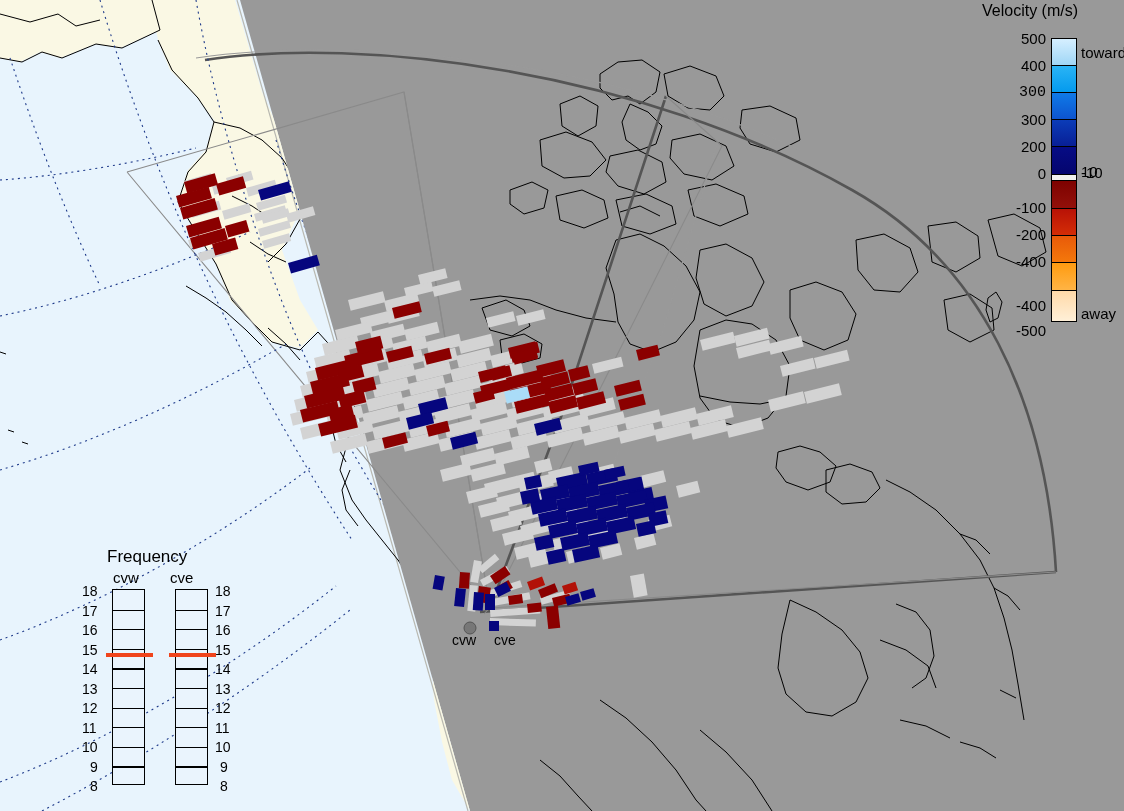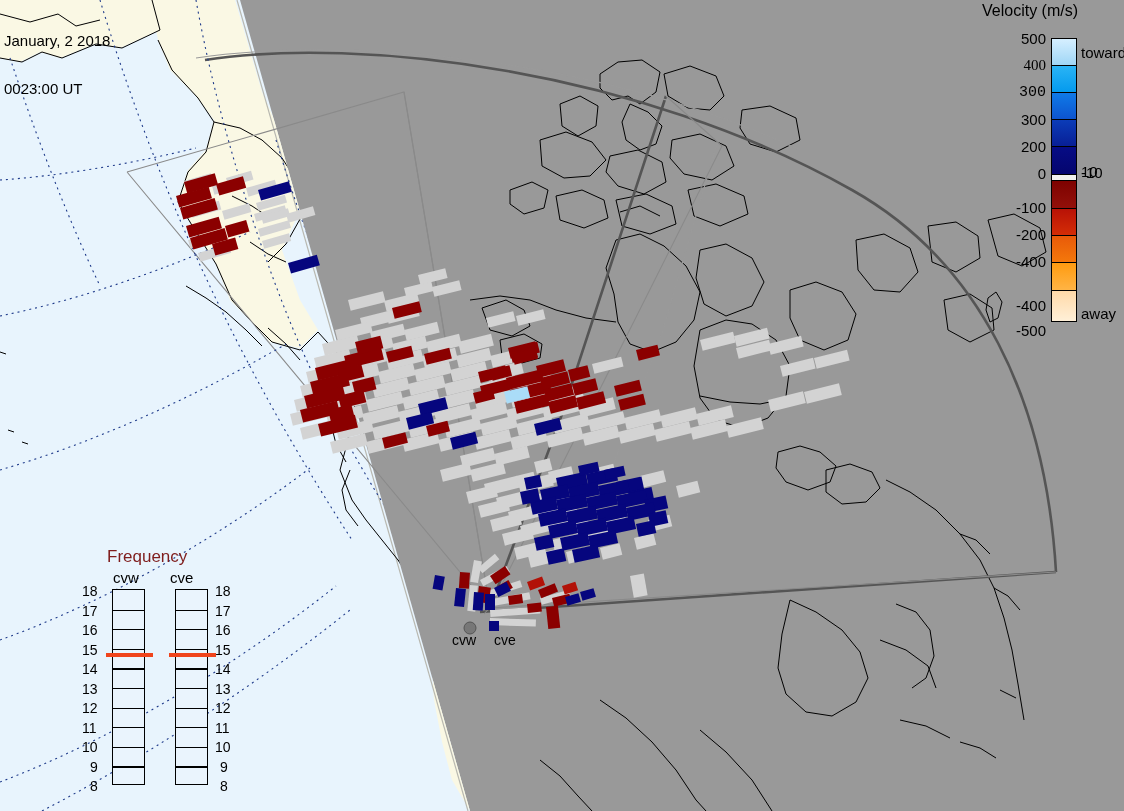--- a/index.html
+++ b/index.html
@@ -18,21 +18,21 @@
   #velbar{position:absolute;left:980px;top:0px;width:144px;height:340px;z-index:40;}
   #velbar .cbtitle{position:absolute;left:2px;top:2px;width:148px;font-size:16px;color:#000;white-space:nowrap;}
   #cbbox{position:absolute;left:71px;top:38px;width:26px;height:284px;border:1px solid #000;box-sizing:border-box;}
   #cbbox .band{position:absolute;left:0;width:100%;}
   #cbbox .sep{position:absolute;left:0;width:100%;height:1px;background:#000;}
   #velbar .tick{position:absolute;right:78px;font-size:15px;color:#000;text-align:right;white-space:nowrap;}
   #velbar .side{position:absolute;left:101px;font-size:15px;color:#000;white-space:nowrap;}
 
   
   #freq{position:absolute;left:82px;top:547px;width:164px;height:240px;z-index:40;}
-  #freq .ftitle{position:absolute;left:25px;top:0px;font-size:17px;color:#7f1d1d;white-space:nowrap;}
+  #freq .ftitle{position:absolute;left:25px;top:0px;font-size:17px;color:#000000;white-space:nowrap;}
   #freq .fcol-label{position:absolute;top:22px;font-size:15px;color:#000;white-space:nowrap;}
   .fbar{position:absolute;top:42px;width:33px;height:196px;border:1.5px solid #000;box-sizing:border-box;background:#eaf4fd;}
   .fbar .grid{position:absolute;left:0;width:100%;height:1.3px;background:#000;}
   .fmark{position:absolute;height:4px;background:#f0441c;}
   .ftick{position:absolute;font-size:14px;color:#000;white-space:nowrap;}
 
   
   .sitelabel{position:absolute;font-size:14px;color:#000;z-index:40;white-space:nowrap;}
 </style>
 </head>
@@ -457,24 +457,20 @@
       <rect x="580" y="592" width="14" height="9" transform="rotate(-16 580 592)"></rect>
       <rect x="435" y="575" width="10" height="14" transform="rotate(10 435 575)"></rect>
       <rect x="489" y="621" width="10" height="10" transform="rotate(0 489 621)"></rect>
     </g>
 
     <g fill="#aadcf8">
       <rect x="504" y="392" width="24" height="12" transform="rotate(-14 504 392)"></rect>
     </g>
   </svg>
 
-  <div id="timestamp">
-    <div>January, 2 2018</div>
-    <div>0023:00 UT</div>
-  </div>
 
   <div id="velbar">
     <div class="cbtitle">Velocity (m/s)</div>
 
     <div id="cbbox">
 
       <div class="band" style="top:0px;height:26px;background:linear-gradient(#d6efff,#9fd6f6);"></div>
       <div class="sep" style="top:26px;"></div>
       <div class="band" style="top:27px;height:26px;background:linear-gradient(#2ab4f5,#049aee);"></div>
       <div class="sep" style="top:53px;"></div>
@@ -489,21 +485,21 @@
       <div class="band" style="top:170px;height:26px;background:linear-gradient(#b81206,#d42d06);"></div>
       <div class="sep" style="top:196px;"></div>
       <div class="band" style="top:197px;height:26px;background:linear-gradient(#e85a09,#f4780b);"></div>
       <div class="sep" style="top:223px;"></div>
       <div class="band" style="top:224px;height:27px;background:linear-gradient(#ff9b10,#ffb445);"></div>
       <div class="sep" style="top:251px;"></div>
       <div class="band" style="top:252px;height:30px;background:linear-gradient(#ffd9a8,#fff0d8);"></div>
     </div>
 
     <div class="tick" style="top:30px;">500</div>
-    <div class="tick" style="top:57px;font-family:Liberation Serif, serif;">400</div>
+    <div class="tick" style="top:57px;">400</div>
     <div class="tick" style="top:84px;font-family:Liberation Mono, monospace;">300</div>
     <div class="tick" style="top:111px;">300</div>
     <div class="tick" style="top:138px;">200</div>
     <div class="tick" style="top:165px;">0</div>
     <div class="tick" style="top:199px;">-100</div>
     <div class="tick" style="top:226px;">-200</div>
     <div class="tick" style="top:253px;">-400</div>
     <div class="tick" style="top:297px;">-400</div>
     <div class="tick" style="top:322px;">-500</div>
 

